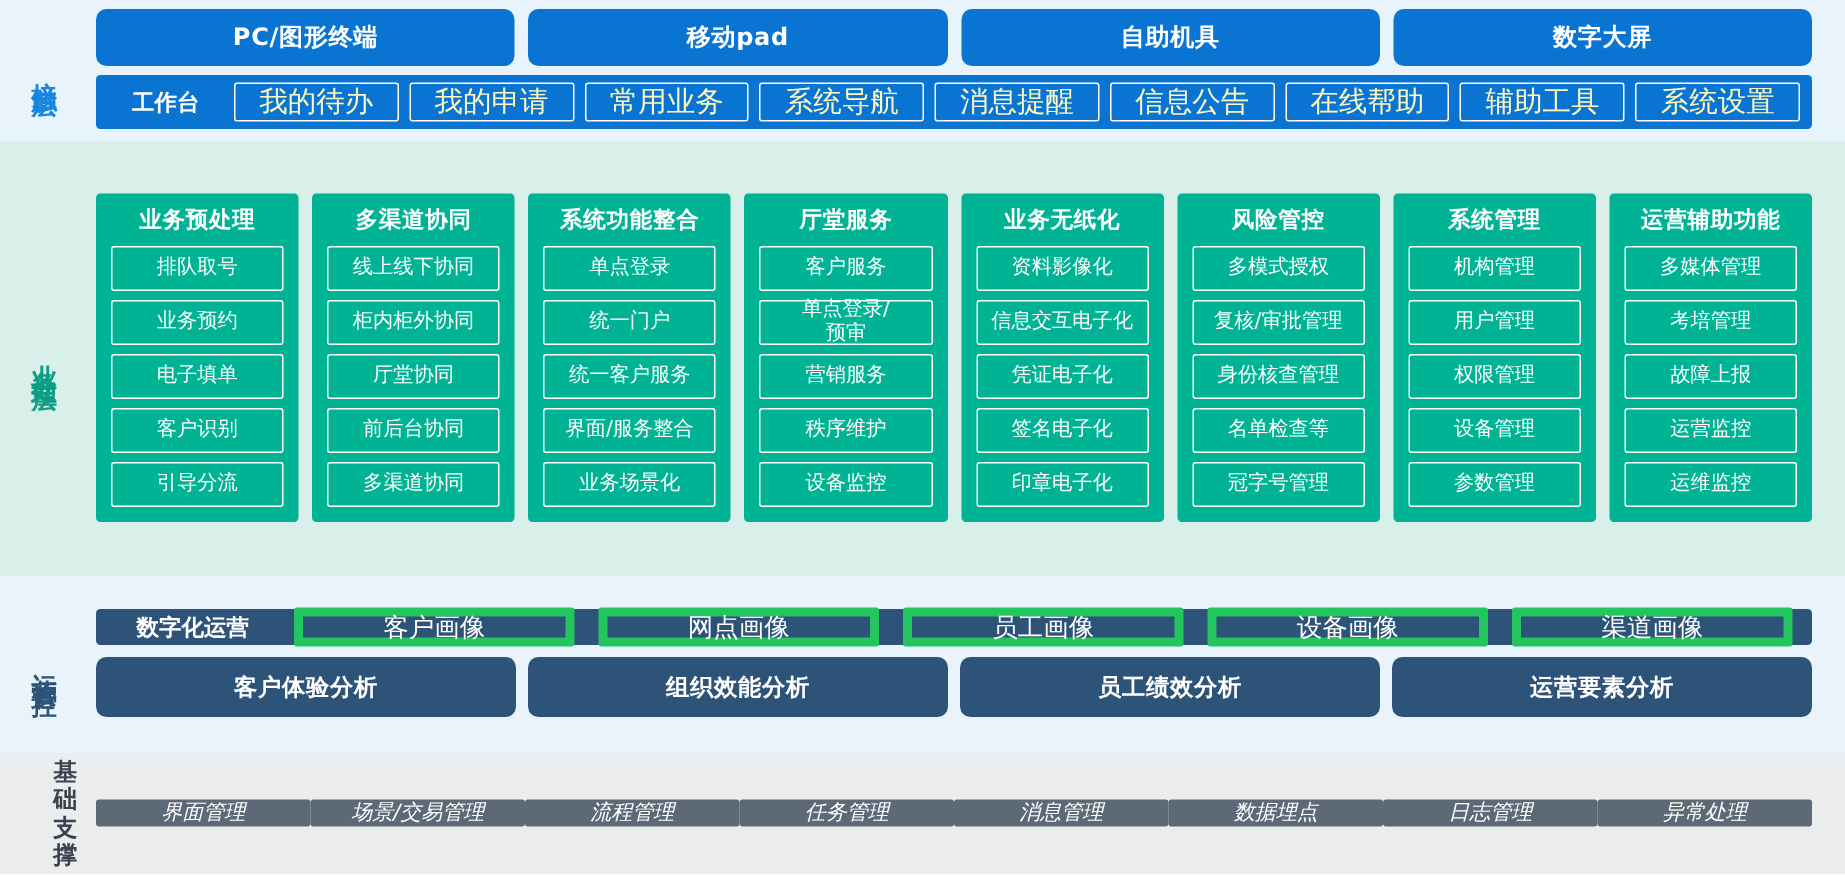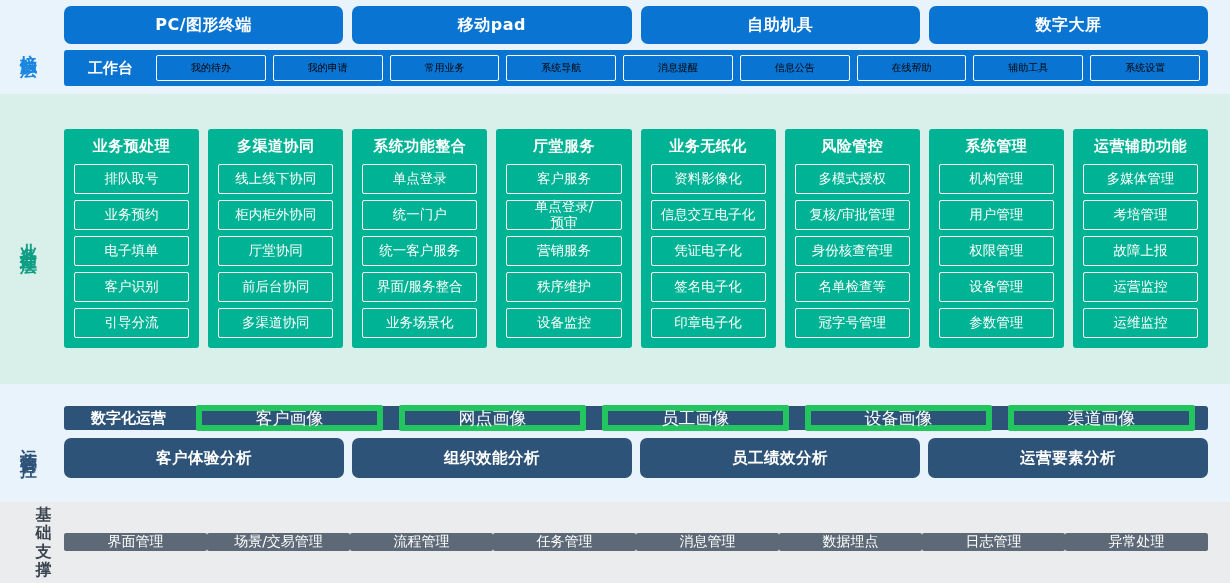--- a/index.html
+++ b/index.html
@@ -38,21 +38,21 @@
     background: #0a74d2; border-radius: 3px; height: 36px;
     display: flex; align-items: center; padding: 0 8px; gap: 7px;
   }
   .l1-wt {
     color: #fff; font-size: 15px; font-weight: bold;
     padding: 0 16px; white-space: nowrap;
   }
   .l1-item {
     flex: 1 1 0; height: 26px; border: 1px solid #ffffff; border-radius: 2px;
     display: flex; align-items: center; justify-content: center;
-    color: #000000; font-size: 10px; white-space: nowrap;
+    color: #fef9c3; font-size: 19px; white-space: nowrap;
   }
 
   
   .l2 { background: #d9f0ea; height: 290px; }
   .l2 .layer-label { color: #0e9e85; background: #d9f0ea; }
   .l2 .layer-body { padding: 8px 22px 10px 6px; }
   .l2-cols { display: flex; gap: 9px; height: 100%; }
   .l2-col {
     flex: 1 1 0; background: #00b394; border-radius: 3px;
     display: flex; flex-direction: column; align-items: center;
@@ -95,21 +95,21 @@
 
   
   .l4 { background: #ebeced; height: 62px; flex: 1 1 auto; }
   .l4 .layer-label { color: #3b4350; background: #ebeced; padding-left: 30px; }
   .l4 .layer-label .vtext {
     writing-mode: horizontal-tb; text-orientation: mixed;
     letter-spacing: 1px; font-size: 16px; text-align: center;
     width: 40px; line-height: 1.15;
   }
   .l4 .layer-body { padding: 8px 22px 10px 6px; }
-  .l4-row { display: flex; gap: 0; height: 100%; }
+  .l4-row { display: flex; gap: 0; height: 100%; font-style: italic; }
   .l4-item {
     flex: 1 1 0; background: #5d6977; border-radius: 2px;
     display: flex; align-items: center; justify-content: center;
     color: #ffffff; font-size: 14px; white-space: nowrap;
   }
 </style>
 </head>
 <body>
 
 <div id="root">

